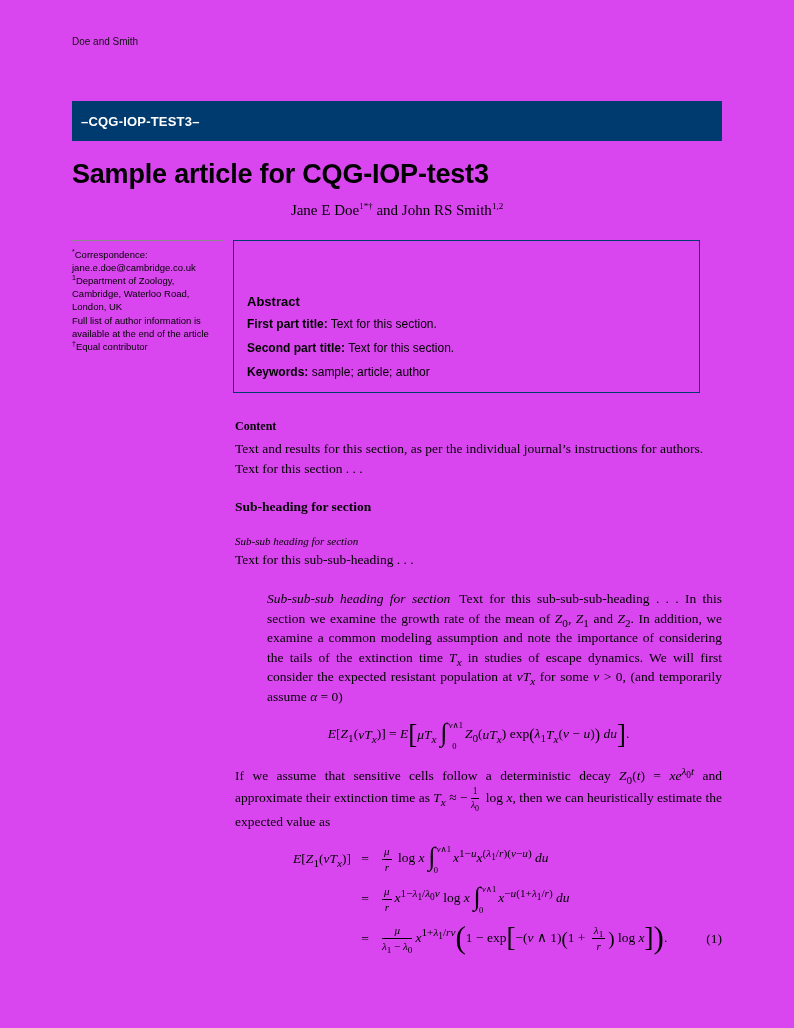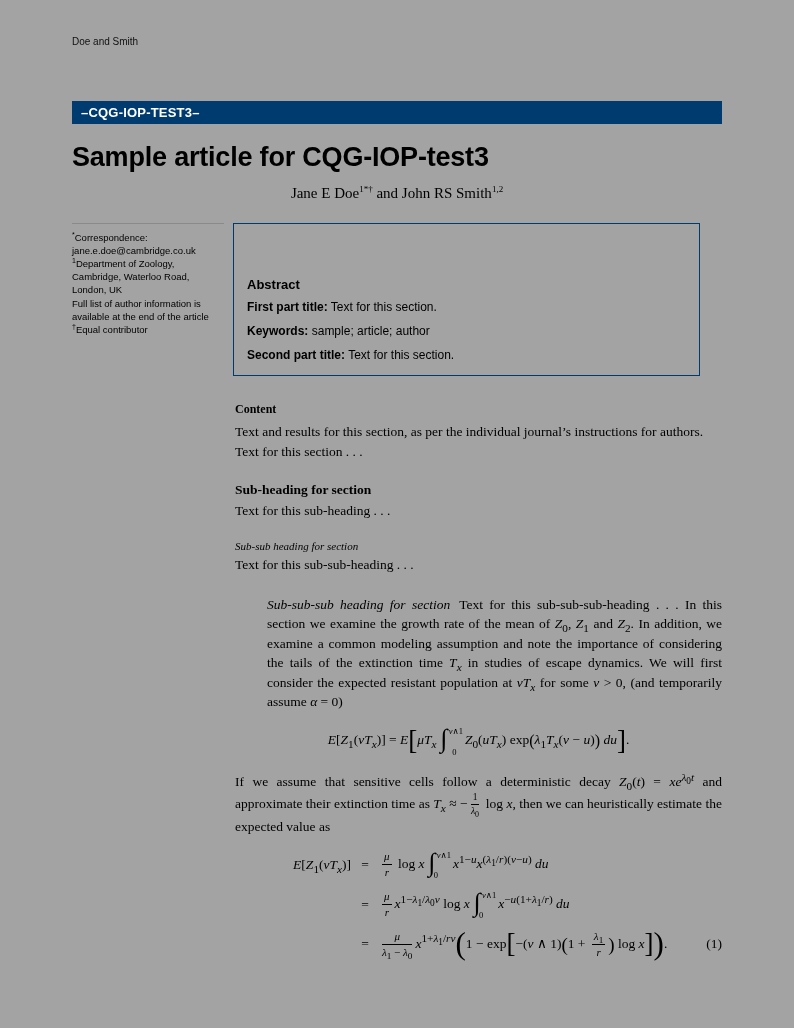--- a/index.html
+++ b/index.html
@@ -1,22 +1,22 @@
 <!DOCTYPE html>
 <html style="--banner-blue: #003b6f;"><head>
 <meta charset="utf-8">
 <style>
   * { margin:0; padding:0; box-sizing:border-box; }
   html, body { background:#ffffff; }
   body { width:794px; font-family:"Liberation Serif","DejaVu Serif",serif; color:#000; }
-  .page { width:794px; height:1028px; overflow:hidden; background:#a3a3a3; padding:36px 72px 30px 72px; position:relative; }
+  .page { width:794px; height:1028px; overflow:hidden; background:#d946ef; padding:36px 72px 30px 72px; position:relative; }
 
   .running-head { font-family:"Liberation Sans","DejaVu Sans",sans-serif; font-size:10px; color:#111; }
 
-  .banner { margin-top:54px; background:var(--banner-blue,#003b6f); color:#fff; height:23px;
+  .banner { margin-top:54px; background:var(--banner-blue,#003b6f); color:#fff; height:40px;
             display:flex; align-items:center; padding-left:9px;
             font-family:"Liberation Sans","DejaVu Sans",sans-serif; font-weight:bold; font-size:13px; letter-spacing:.2px; }
 
   .title { margin-top:18px; font-family:"Liberation Sans","DejaVu Sans",sans-serif; font-weight:bold; font-size:27px; letter-spacing:-.2px; }
   .authors { margin-top:12px; font-family:Liberation Serif, serif; font-size:15px;text-align:center; }
   .authors sup { font-size:9px; }
 
   .frontmatter { display:flex; margin-top:21px; align-items:flex-start; }
   .side { width:152px; flex:none; border-top:1px solid #8a8a8a; padding-top:7px;
           font-family:"Liberation Sans","DejaVu Sans",sans-serif; font-size:9.5px; line-height:1.38; color:#000; }
@@ -86,39 +86,38 @@
       <div><sup>†</sup>Equal contributor</div>
     </aside>
 
     <section class="abstract">
       <div class="abstract-title">Abstract</div>
       <p class="abstract-row">
         <b>First part title:</b>
         <span>Text for this section.</span>
       </p>
       <p class="abstract-row">
+        <b>Second part title:</b>
+        <span>Text for this section.</span>
+      </p>
+      <p class="abstract-row">
         <b>Keywords:</b>
         <span>sample; article; author</span>
-      </p>
-      <p class="abstract-row">
-        <b>Second part title:</b>
-        <span>Text for this section.</span>
       </p>
     </section>
   </div>
 
   <main class="body-col">
 
     <h2 class="sec">Content</h2>
     <p class="para">Text and results for this section, as per the individual journal’s instructions for authors.</p>
 
     <p class="para">Text for this section . . .</p>
 
     <h3 class="subsec">Sub-heading for section</h3>
-    <p class="para">Text for this sub-heading . . .</p>
 
     <h4 class="subsubsec">Sub-sub heading for section</h4>
     <p class="para">Text for this sub-sub-heading . . .</p>
 
     <p class="para runin">
       <i class="runin-head">Sub-sub-sub heading for section</i><span>Text for this sub-sub-sub-heading . . . In this section we examine the growth rate of the mean of <i>Z</i><sub>0</sub>, <i>Z</i><sub>1</sub> and <i>Z</i><sub>2</sub>. In addition, we examine a common modeling assumption and note the importance of considering the tails of the extinction time <i>T<sub>x</sub></i> in studies of escape dynamics. We will first consider the expected resistant population at <i>vT<sub>x</sub></i> for some <i>v</i> &gt; 0, (and temporarily assume <i>α</i> = 0)</span>
     </p>
 
     <div class="display-eq"><i>E</i>[<i>Z</i><sub>1</sub>(<i>vT<sub>x</sub></i>)] = <i>E</i><span class="bb">[</span><i>μT<sub>x</sub></i><span class="integral">
           <span class="isign">∫</span>

